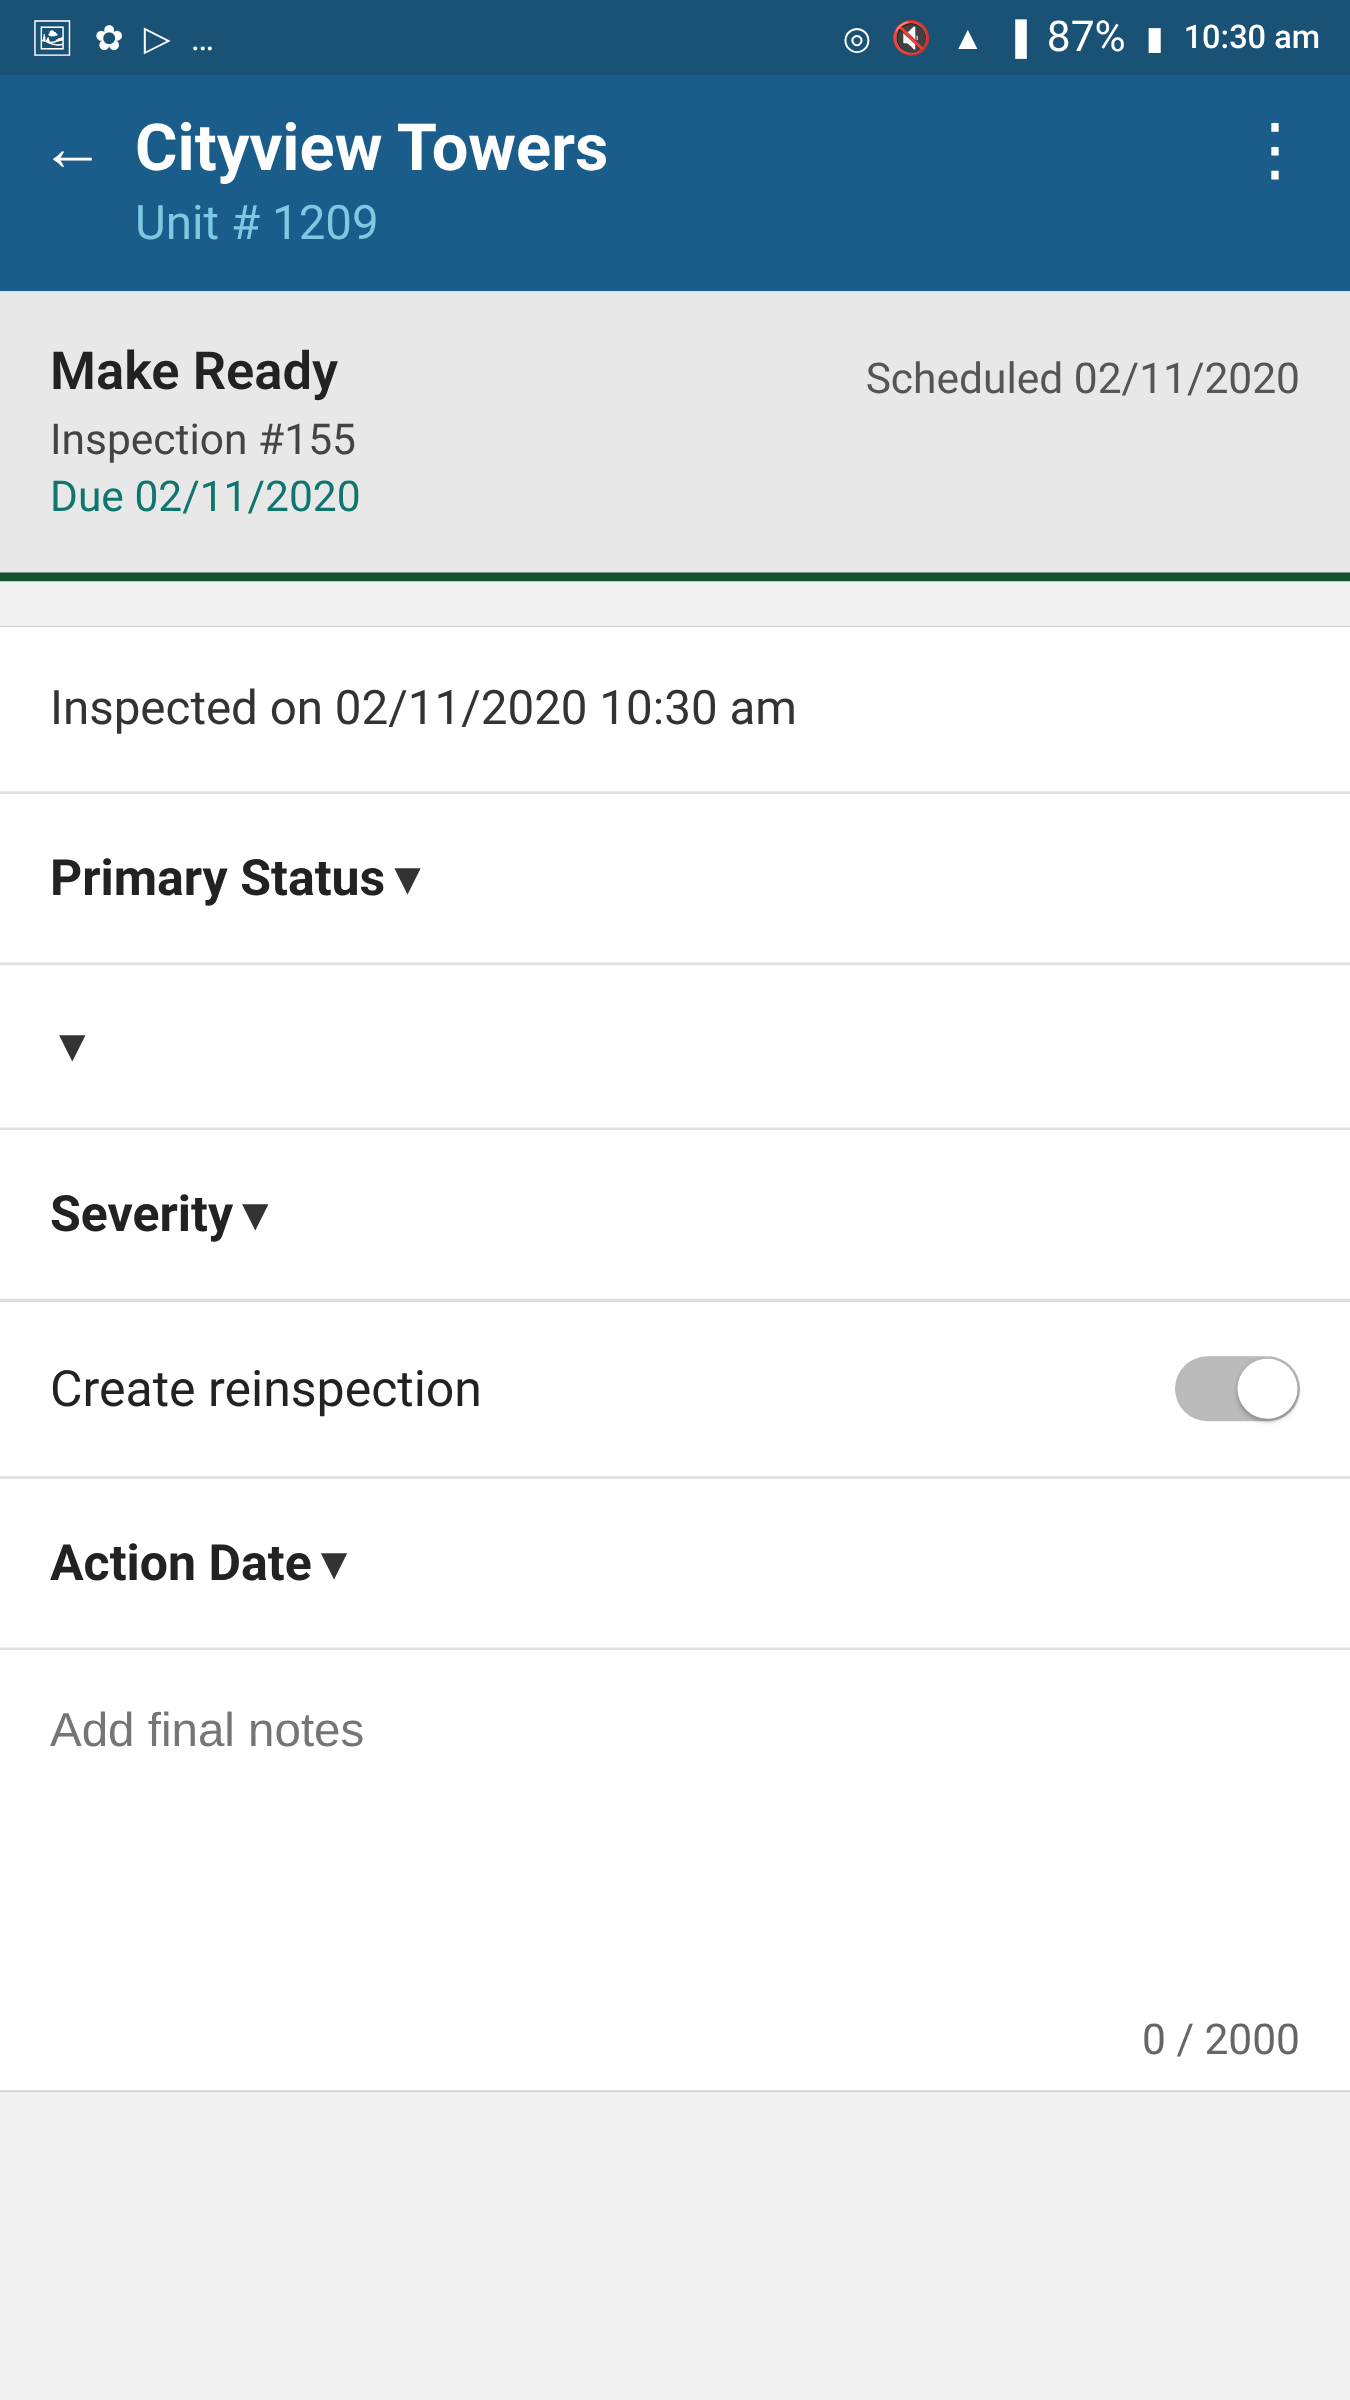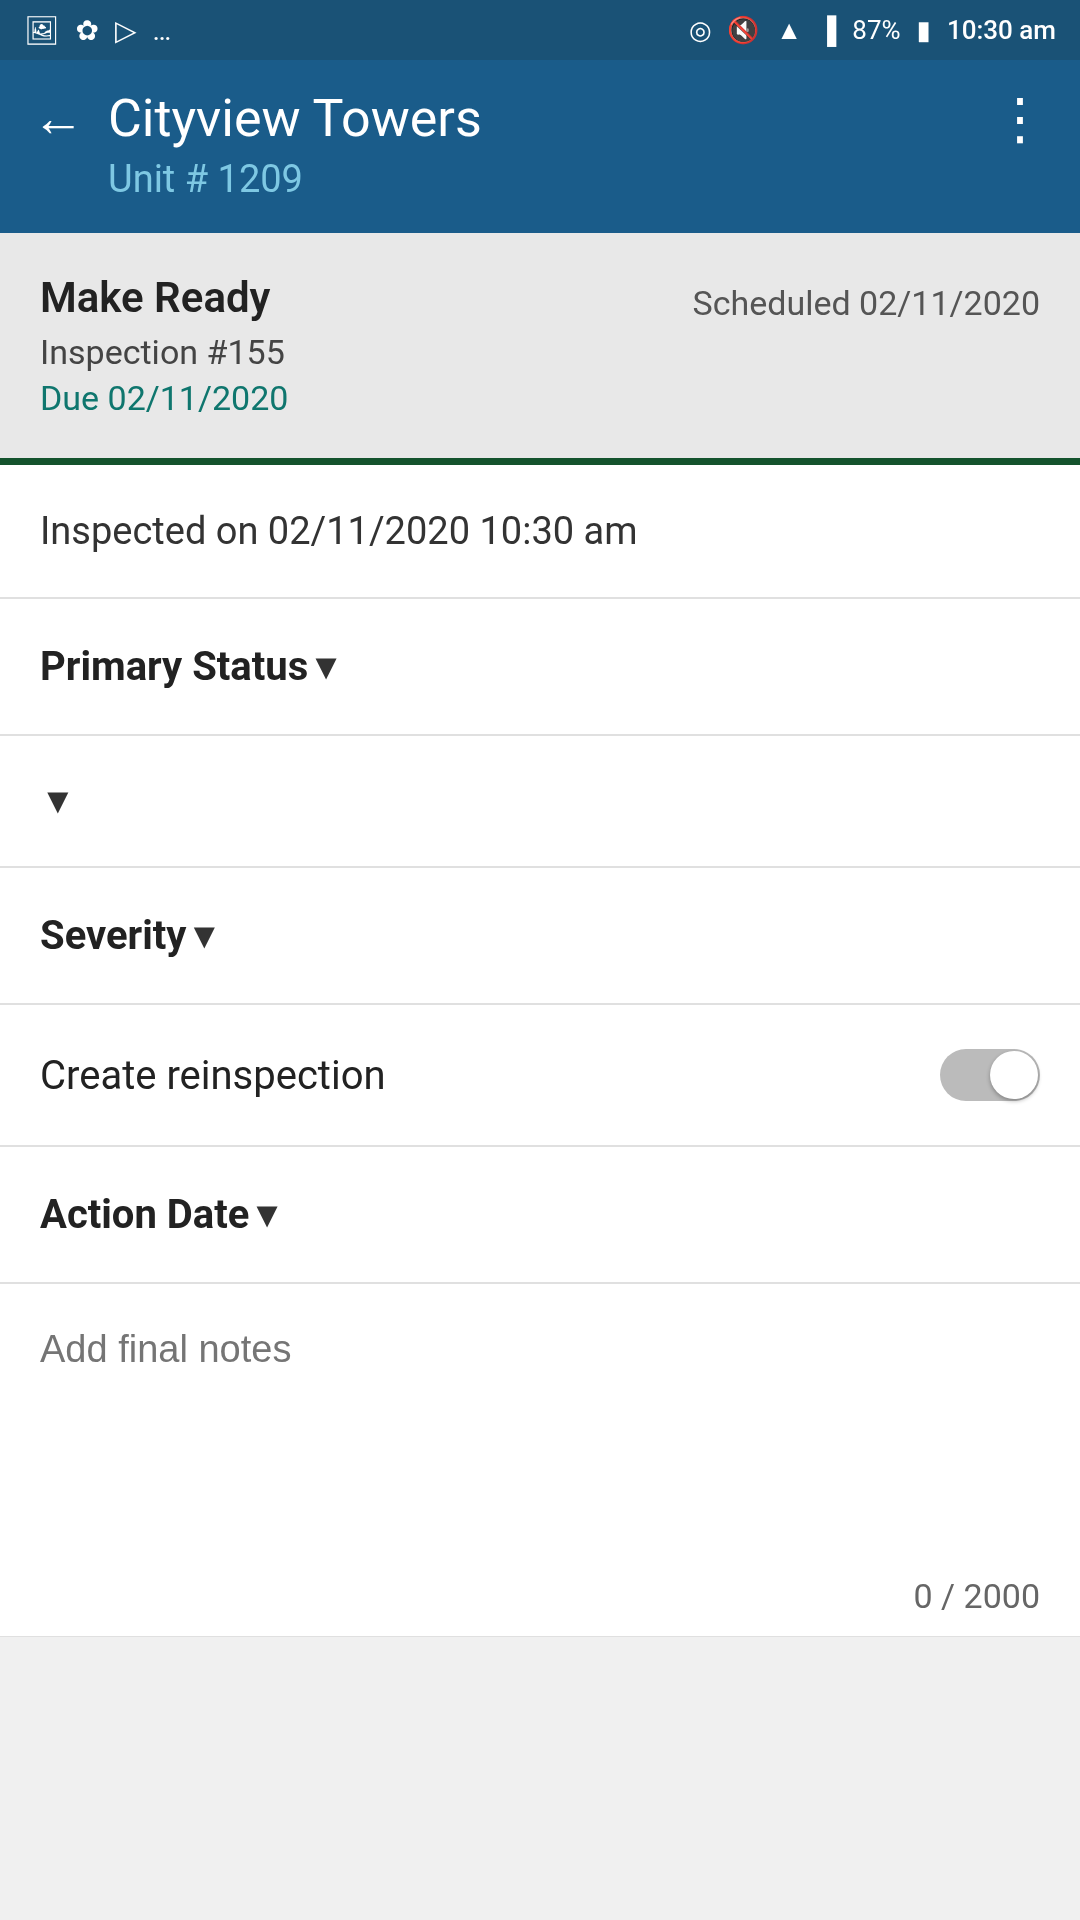--- a/index.html
+++ b/index.html
@@ -34,21 +34,21 @@
       display: flex;
       gap: 16px;
       align-items: center;
       font-size: 26px;
     }
     .status-time {
       font-size: 26px;
       font-weight: 500;
     }
     .battery-text {
-      font-size: 26px;
+      font-size: 34px;
       text-align: right;
     }
 
     
     .header {
       width: 100%;
       background: #1a5c8a;
       padding: 28px 32px 32px 32px;
       display: flex;
       flex-direction: column;
@@ -65,21 +65,21 @@
     }
     .back-arrow {
       color: white;
       font-size: 52px;
       cursor: pointer;
       line-height: 1;
     }
     .header-title {
       color: white;
       font-size: 52px;
-      font-weight: 400;
+      font-weight: 700;
     }
     .header-more {
       color: white;
       font-size: 56px;
       cursor: pointer;
       line-height: 1;
     }
     .header-subtitle {
       color: #7ec8e3;
       font-size: 38px;
@@ -134,20 +134,21 @@
       background: #999;
       border-radius: 6px;
       position: absolute;
       top: 0;
     }
 
     
     .content-area {
       background: #0f172a;
       position: relative;
+      margin-top: 36px;
     }
 
     .inspected-row {
       background: white;
       padding: 44px 40px;
       border-bottom: 2px solid #e0e0e0;
     }
     .inspected-text {
       font-size: 38px;
       color: #333;

